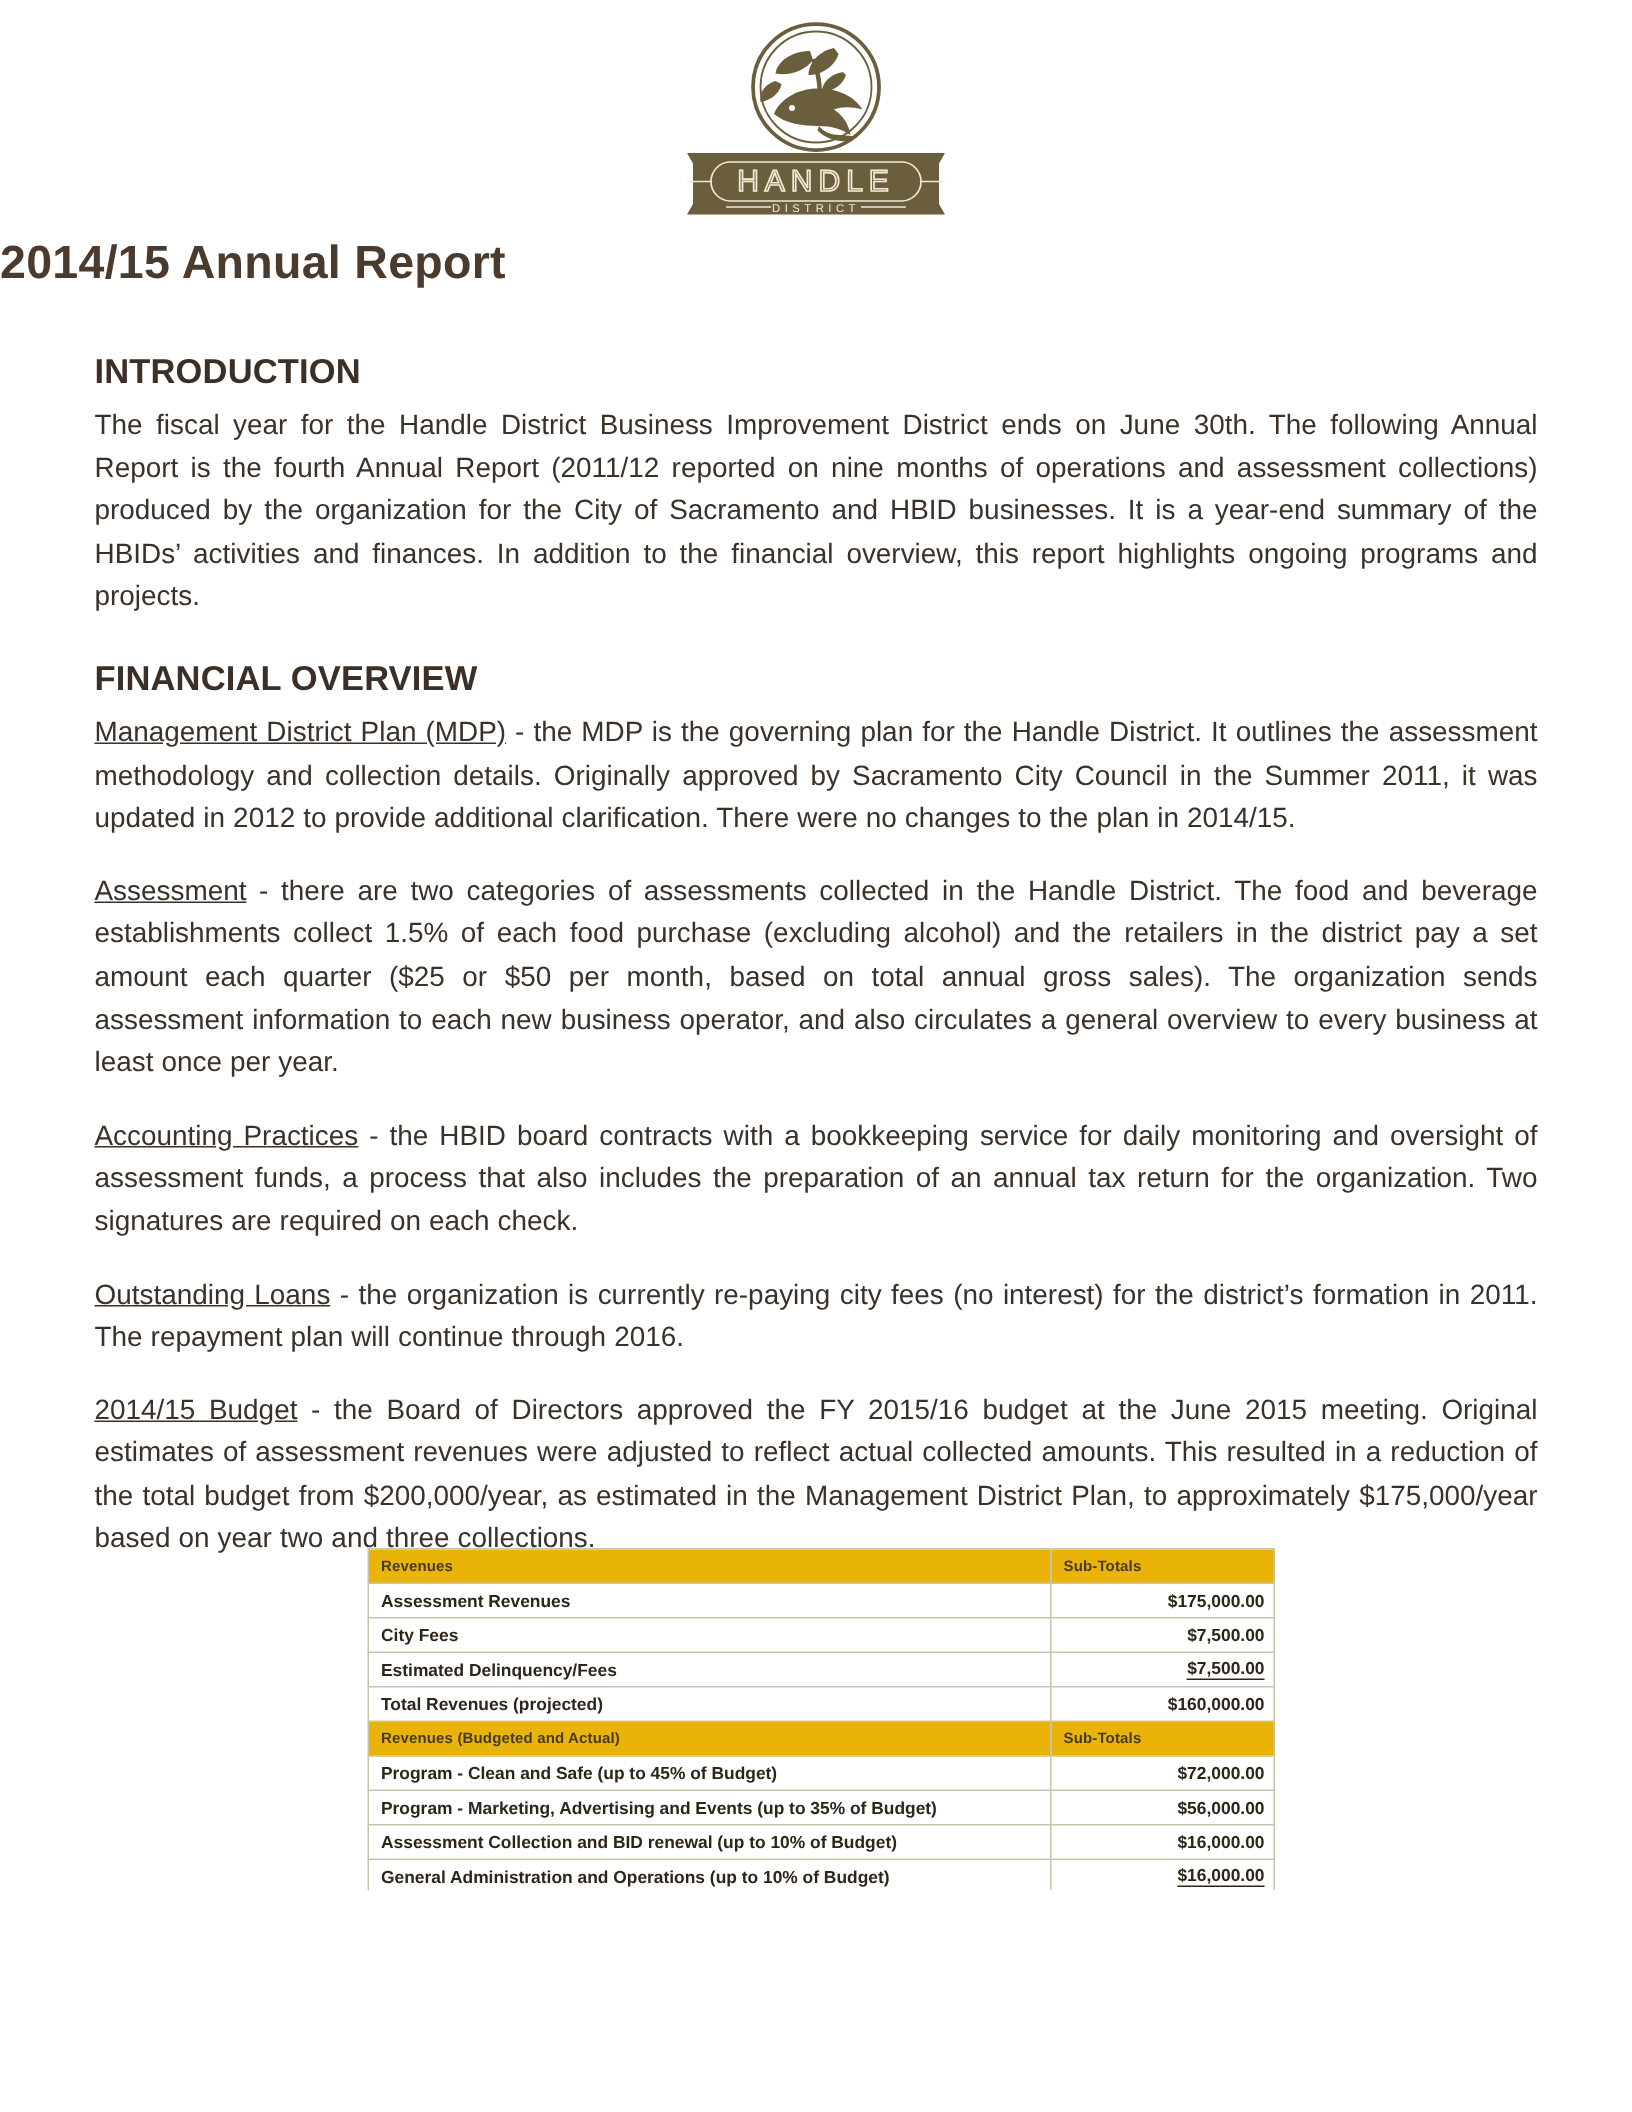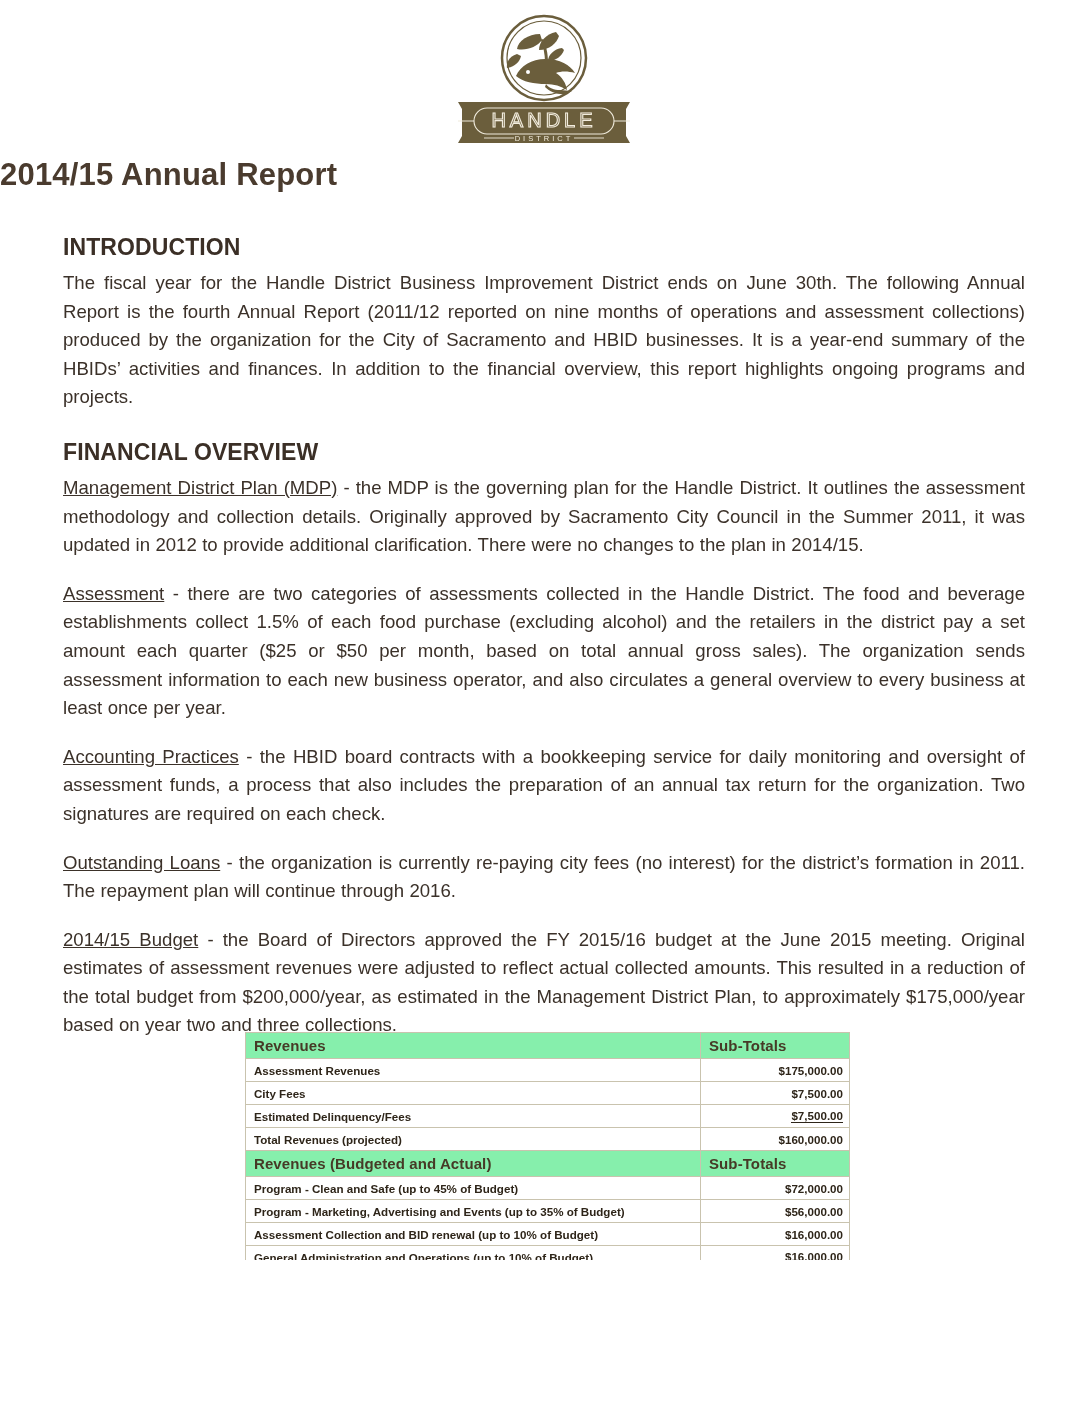--- a/index.html
+++ b/index.html
@@ -93,24 +93,24 @@
   table.budget col.c2 { width: 149px; }
 
   table.budget th,
   table.budget td {
     padding: 4px 6px 4px 8px;
     border: 1px solid #c9c3ae;
     vertical-align: middle;
     height: 14px;
   }
   table.budget th {
-    background: #86efac;
+    background: #eab308;
     text-align: left;
     font-weight: bold;
-    font-size: 15px;
+    font-size: 10px;
     letter-spacing: 0.1px;
     color: #463a26;
   }
   table.budget th.num { text-align: left; }
   table.budget td.num {
     text-align: right;
     font-weight: bold;
     padding-right: 6px;
     white-space: nowrap;
   }

